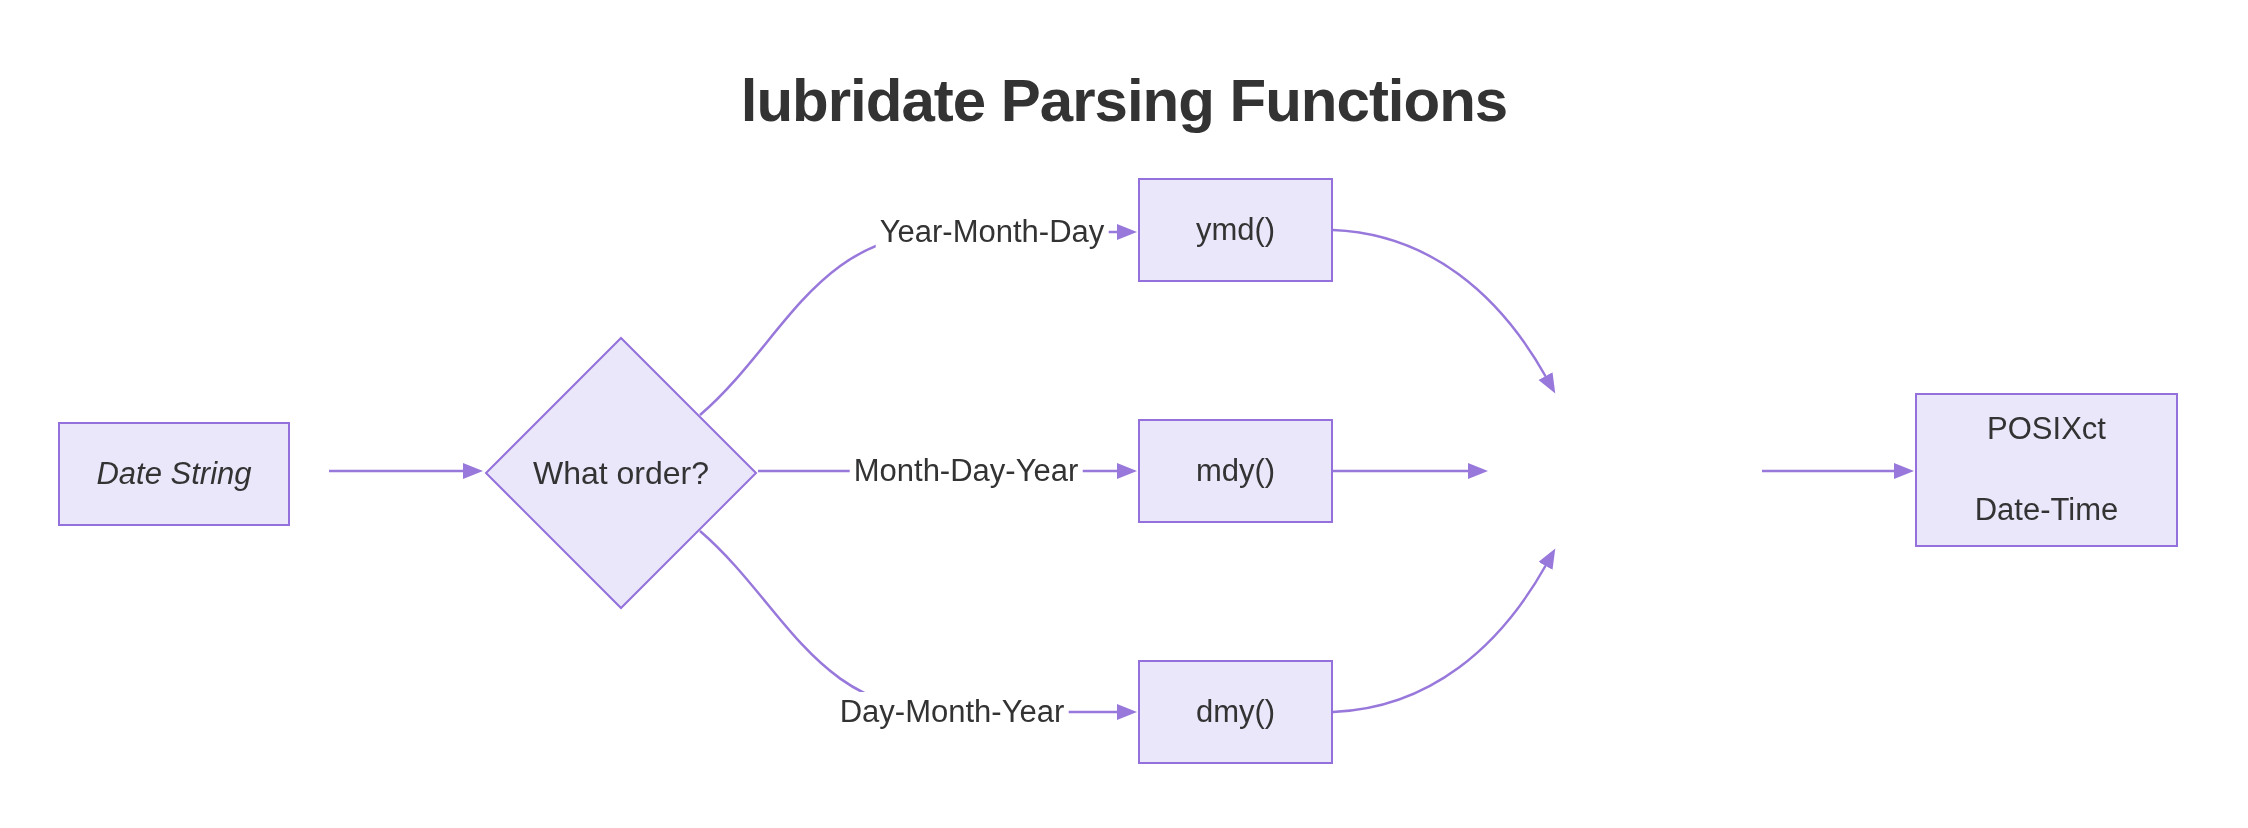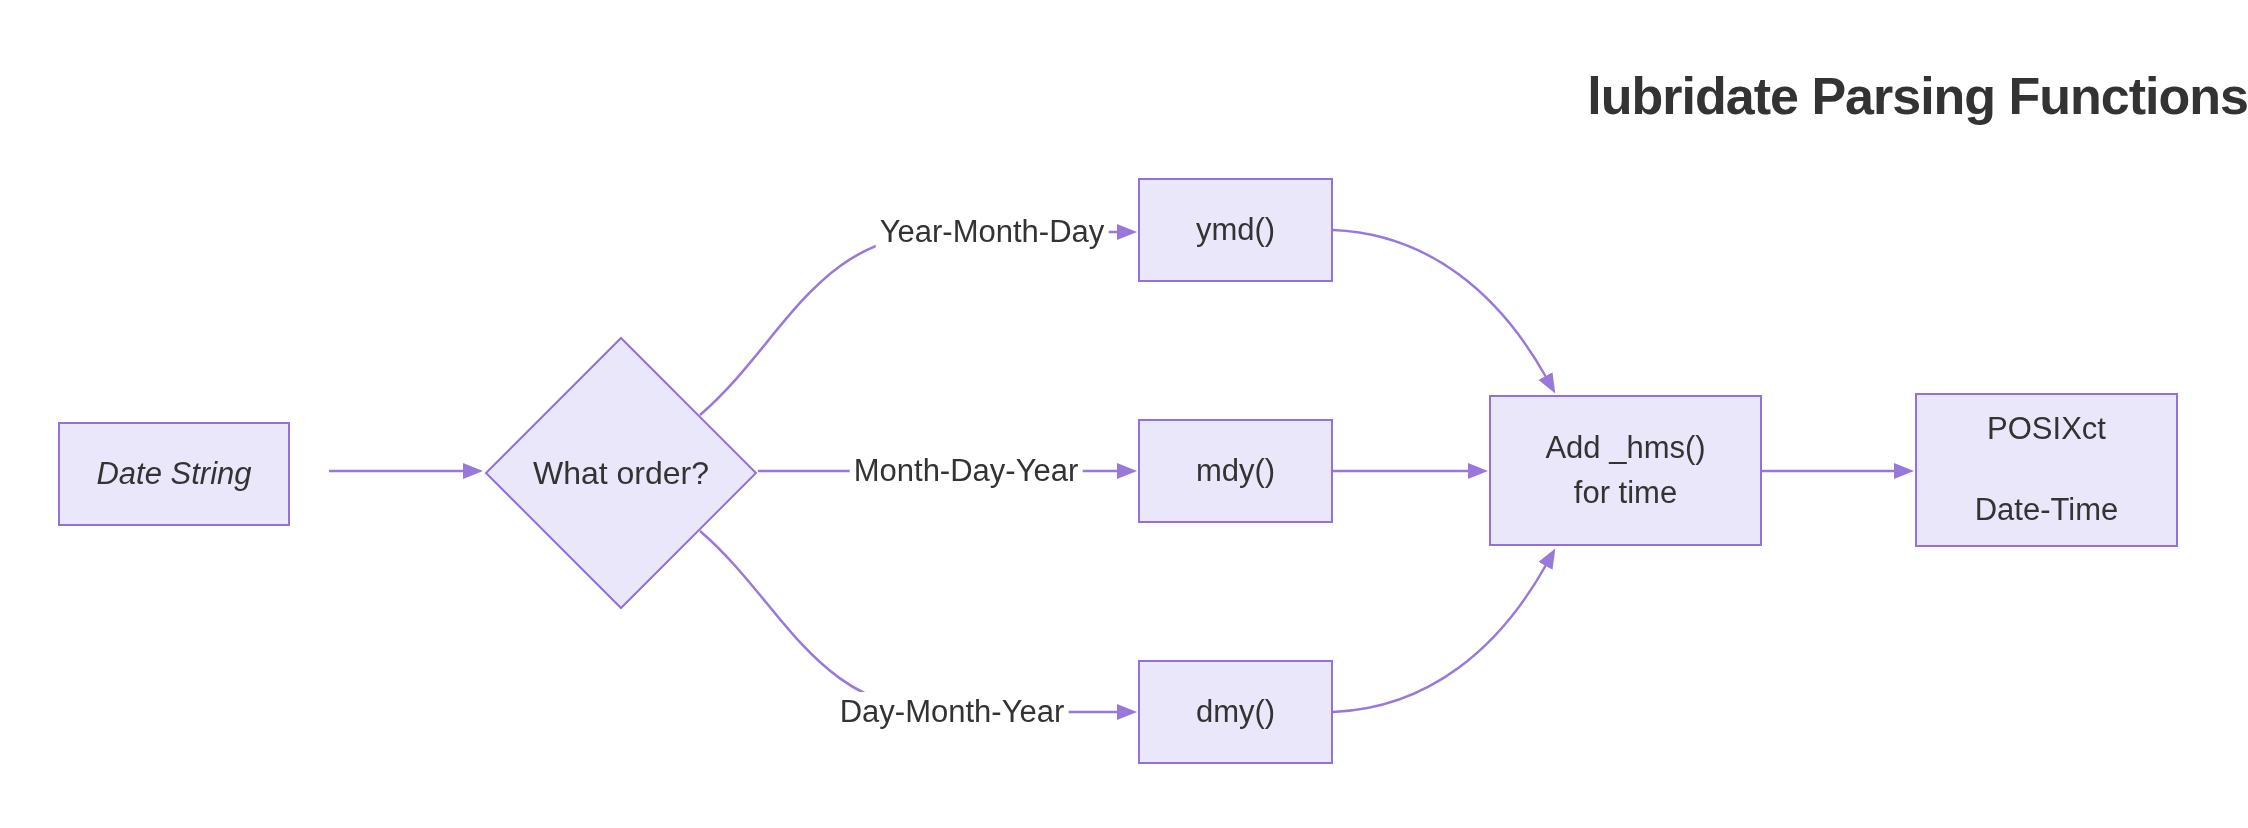--- a/index.html
+++ b/index.html
@@ -10,22 +10,22 @@
     background: var(--background, #ffffff);
     font-family: "Liberation Sans", "DejaVu Sans", sans-serif;
     color: var(--text, #333333);
     overflow: hidden;
   }
   .title {
     position: absolute;
     top: 66px;
     left: 0;
     width: 100%;
-    text-align: right;
-    font-size: 52px;
+    text-align: center;
+    font-size: 60px;
     font-weight: 700;
     letter-spacing: -1px;
     color: var(--text, #333333);
   }
   svg.edges {
     position: absolute;
     left: 0; top: 0;
     width: 2248px; height: 828px;
   }
   svg.edges path {
@@ -125,24 +125,20 @@
   </div>
 
   <div class="node node-ymd">
     <span>ymd()</span>
   </div>
 
   <div class="node node-dmy">
     <span>dmy()</span>
   </div>
 
-  <div class="node node-add-hms">
-    <span>Add _hms()</span>
-    <span>for time</span>
-  </div>
 
   <div class="node node-posixct">
     <span>POSIXct</span>
     <span>Date-Time</span>
   </div>
 
   <div class="edge-label edge-label-ymd">Year-Month-Day</div>
   <div class="edge-label edge-label-mdy">Month-Day-Year</div>
   <div class="edge-label edge-label-dmy">Day-Month-Year</div>
 

